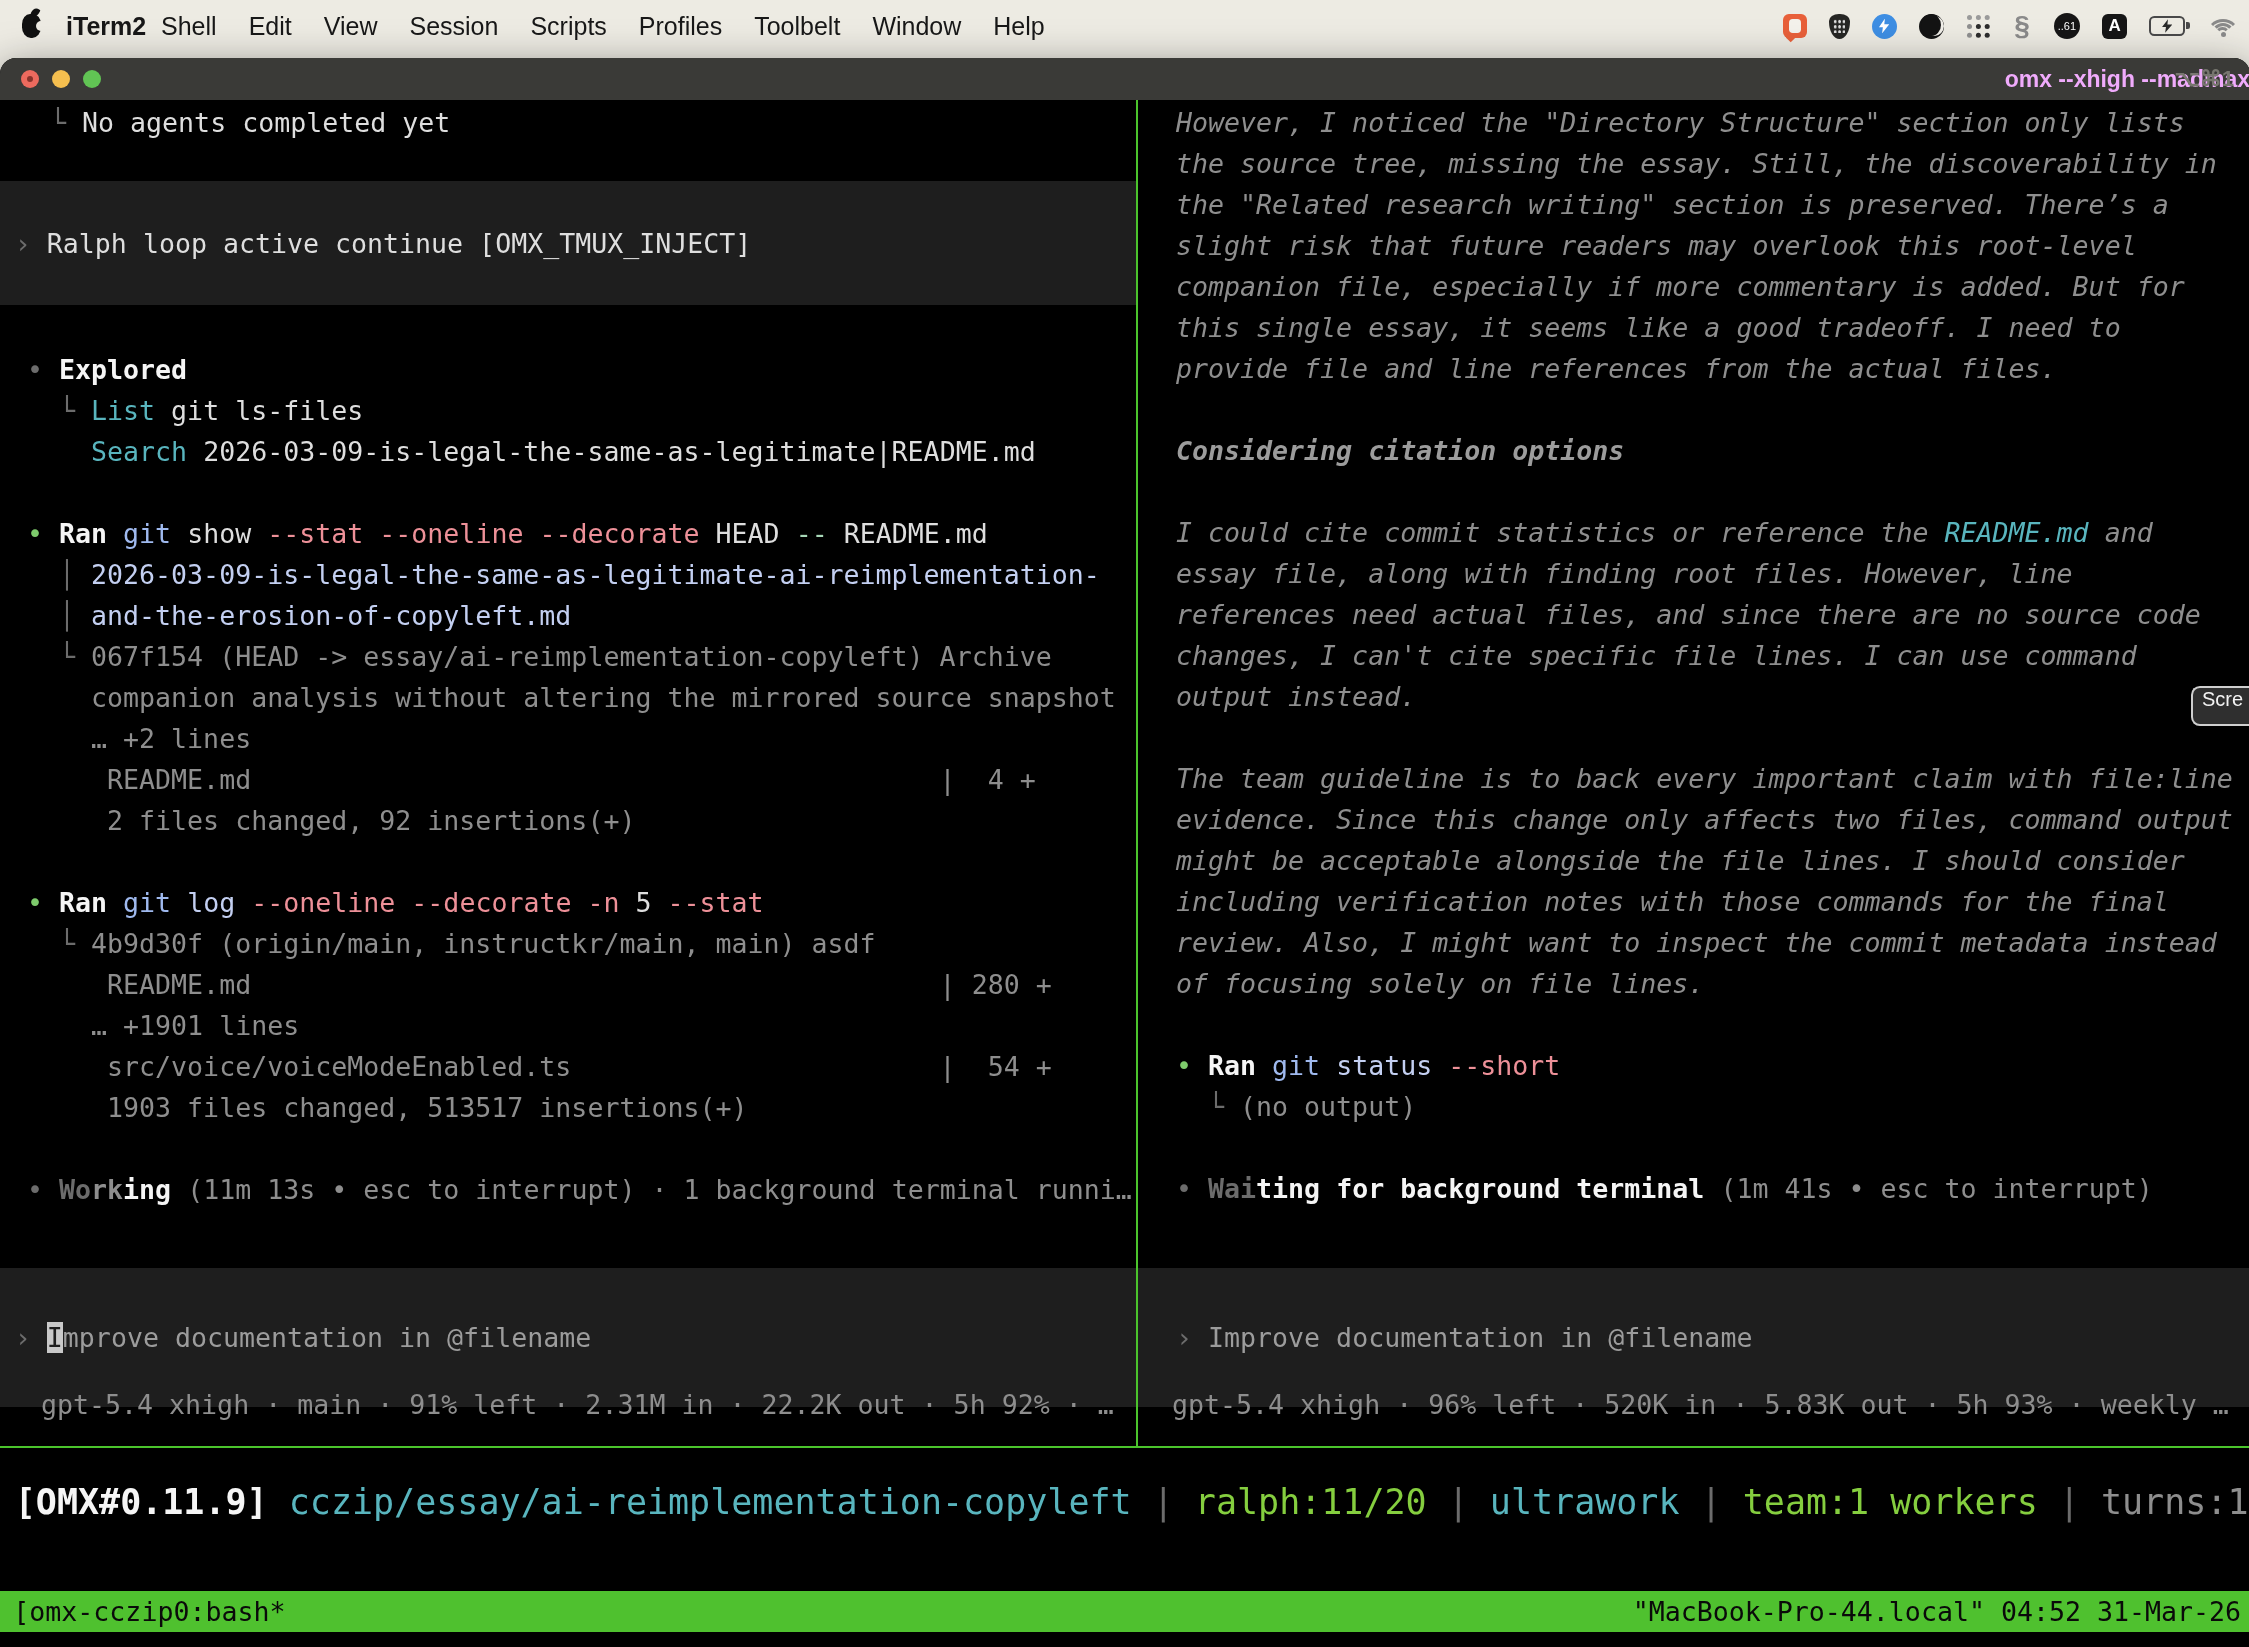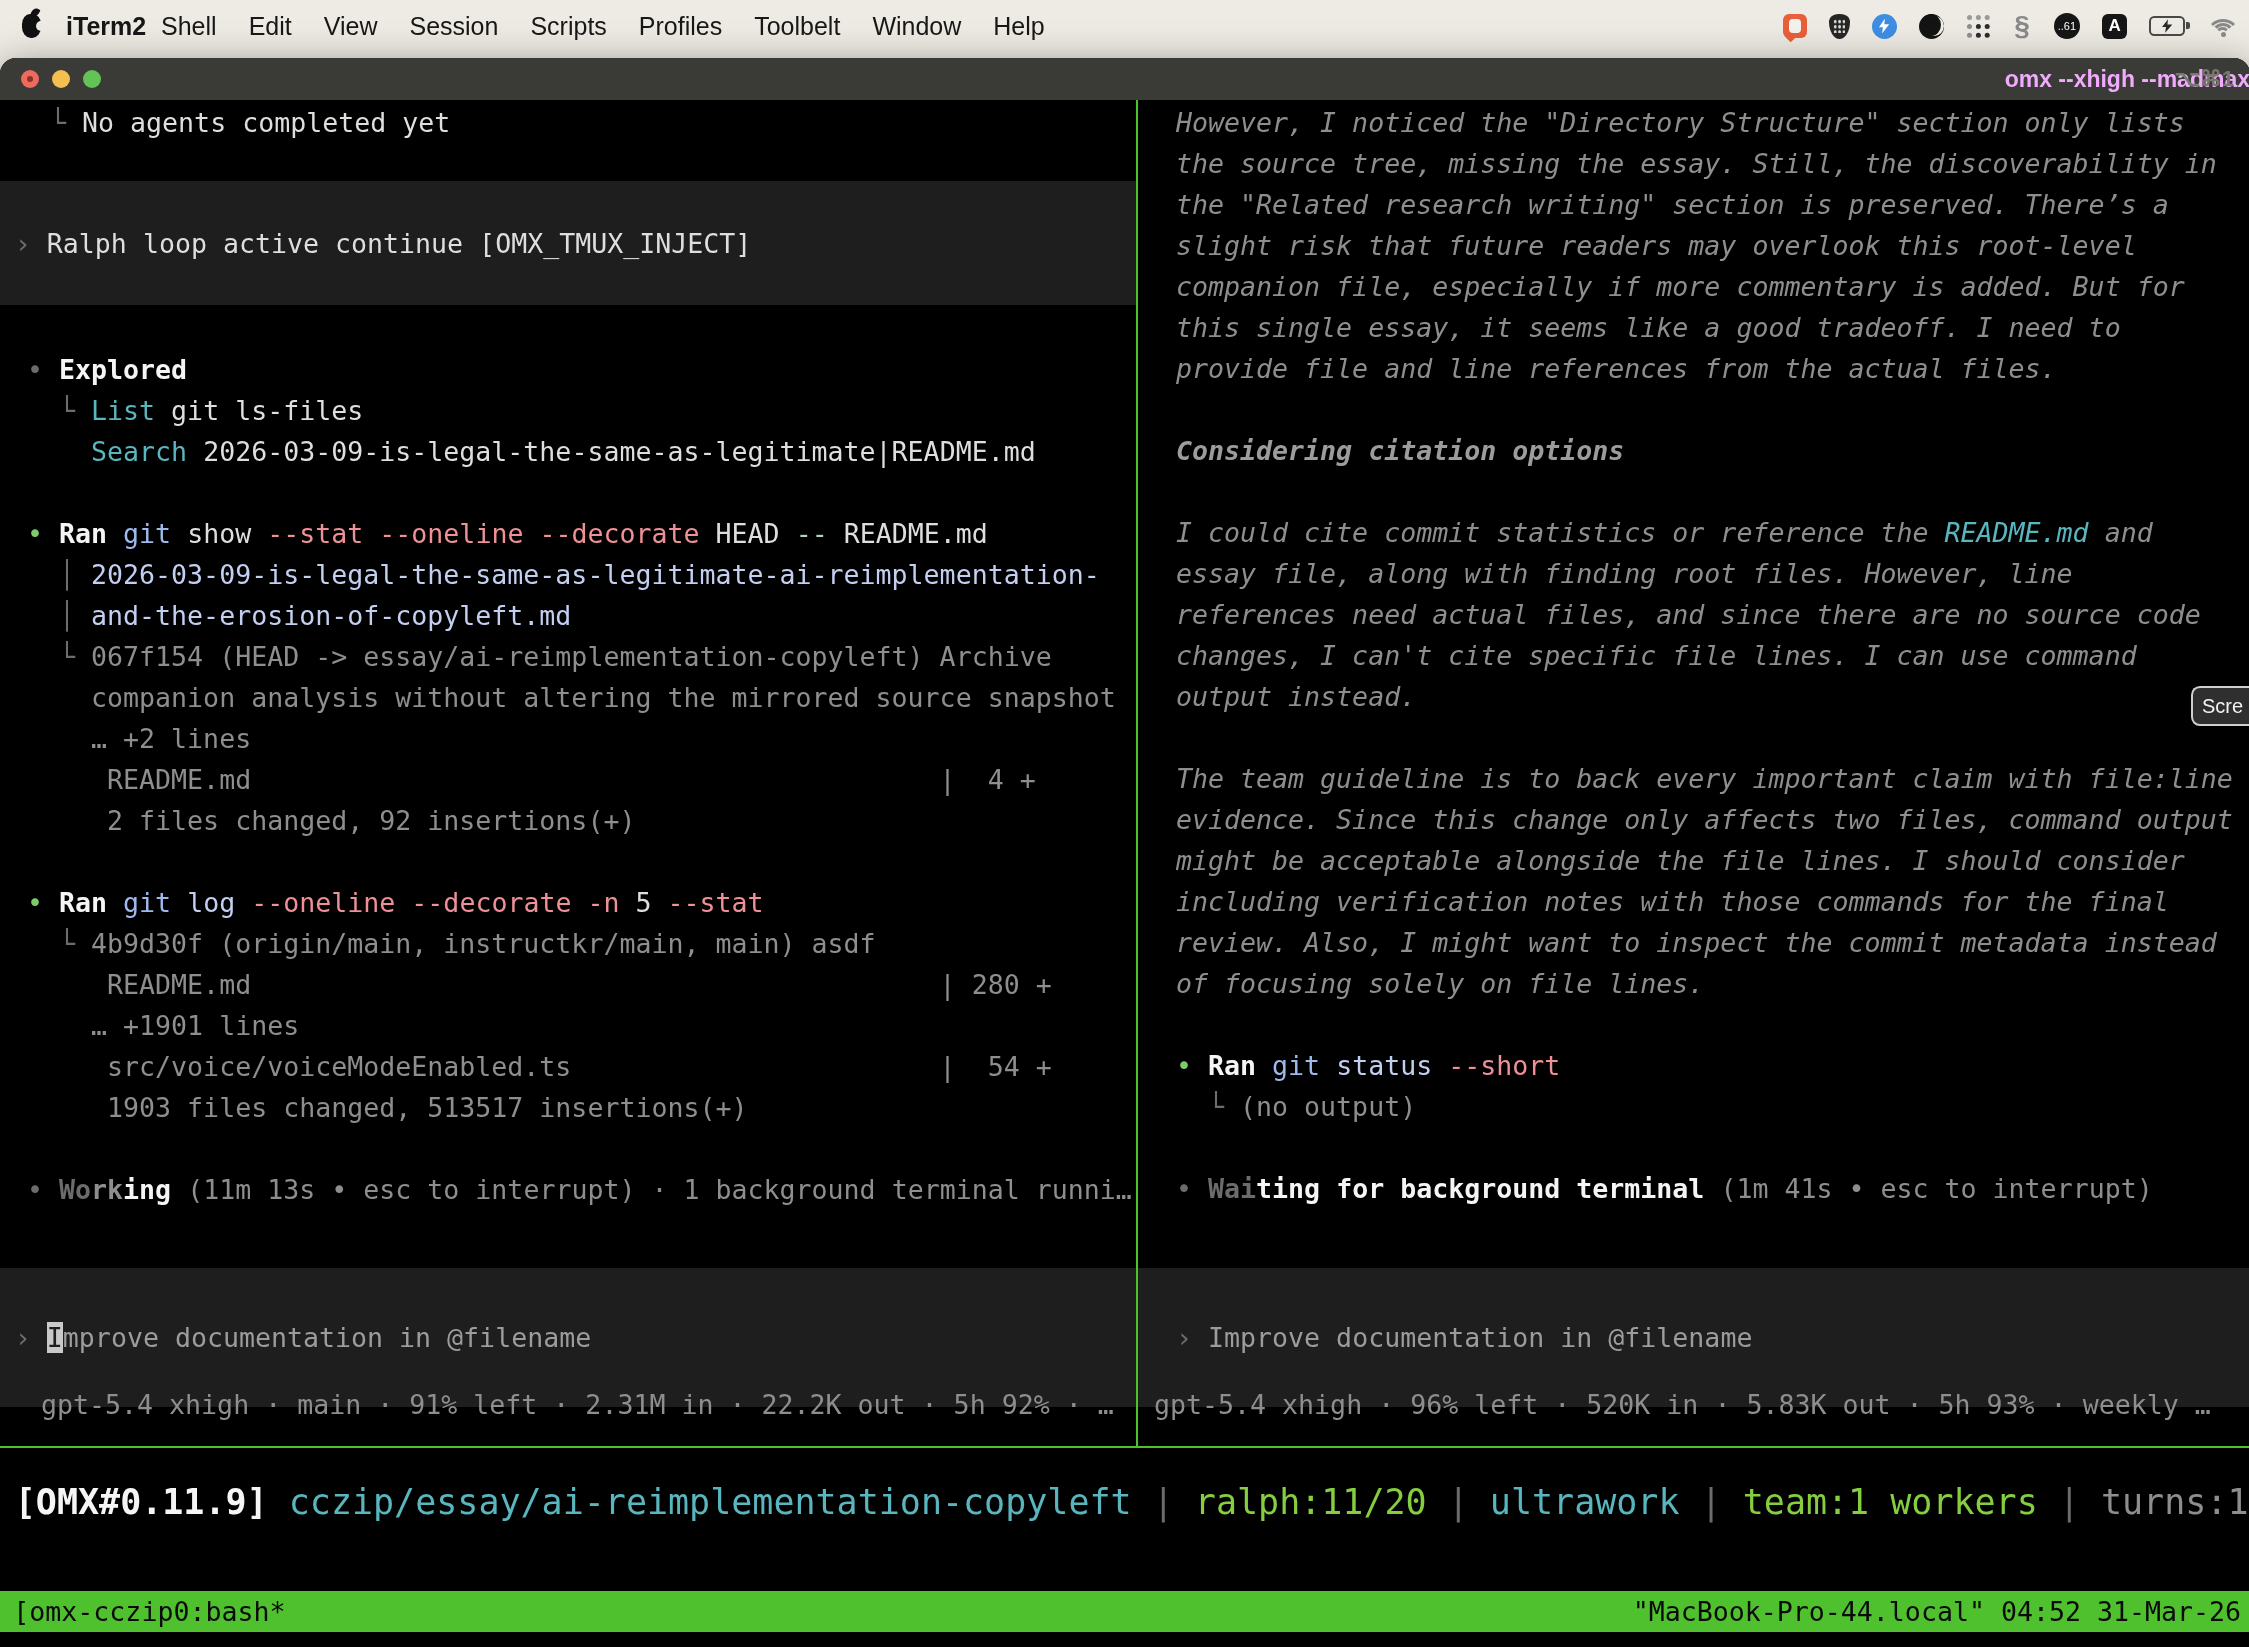--- a/index.html
+++ b/index.html
@@ -76,21 +76,21 @@
   .h-divider{position:absolute;left:0;top:1346px;width:2250px;height:2.2px;background:#4BC42C}
   .lines-a{position:absolute;top:1.5px;left:0;padding-left:18px}
   .strip{position:absolute;left:0;width:100%;background:#1E1E1E;display:flex;align-items:center;box-sizing:border-box}
   .ralph-strip{top:81px;height:124px;padding-left:14.8px}
   .lines-c{position:absolute;top:249px;left:0;padding-left:27px}
   .lines-r{position:absolute;top:1.5px;left:0;padding-left:38px}
   .input-strip{top:1168px;height:139px;padding-left:14.8px}
   .input-strip.right{padding-left:38px}
   .statusline{position:absolute;top:1284px;left:0;height:41px;line-height:41px;color:#8E8E8E;white-space:pre}
   .statusline.left{padding-left:41px}
-  .statusline.right{padding-left:16px}
+  .statusline.right{padding-left:34px}
 
   
   .f{color:#DEDEDE}.b{color:#F5F5F5;font-weight:bold}.d{color:#6C6C6C}.bd{color:#6C6C6C;font-weight:bold}
   .o{color:#8E8E8E}.bo{color:#8E8E8E;font-weight:bold}.c{color:#59B5BE}.u{color:#9FB9EE}.l{color:#C3CFF1}
   .p{color:#ED9098}.m{color:#A8D8B8}.g{color:#7ECB6C}.gr{color:#85CE3F}.i2{color:#9C9C9C}
   .cur{background:#C9C9C9;color:#1E1E1E}
   .oi{color:#8E8E8E;font-style:italic}.bi{color:#9C9C9C;font-style:italic;font-weight:bold}
   .ci{color:#59B5BE;font-style:italic}
 
   
@@ -98,21 +98,21 @@
             font-family:"DejaVu Sans Mono",monospace;font-size:35px;white-space:pre}
 
   
   .tmuxbar{position:absolute;top:1533px;left:0;width:2250px;height:41px;background:#4FC12F;color:#0A0A0A;
            font-family:"DejaVu Sans Mono",monospace;font-size:26.6px;line-height:41px;display:flex;
            justify-content:space-between;padding:0 8.9px 0 13.3px;box-sizing:border-box;white-space:pre}
 
   
   .scre-chip{position:absolute;top:686px;right:0;width:59px;height:40px;background:#2F2F2F;
              border:2.2px solid #CFCFCF;border-right:none;border-radius:8.9px 0 0 8.9px;color:#F2F2F2;
-             display:flex;align-items:center;padding-left:8.9px;box-sizing:border-box;
+             display:flex;padding-left:8.9px;box-sizing:border-box;
              font-size:20px;font-family:"Liberation Sans",sans-serif;overflow:hidden;z-index:99}
 </style>
 </head>
 <body>
 
 <div class="menubar">
   <span class="apple"></span>
   <span class="mb-app">iTerm2</span>
   <span class="mb-items">
       <span class="mb-item">Shell</span>

